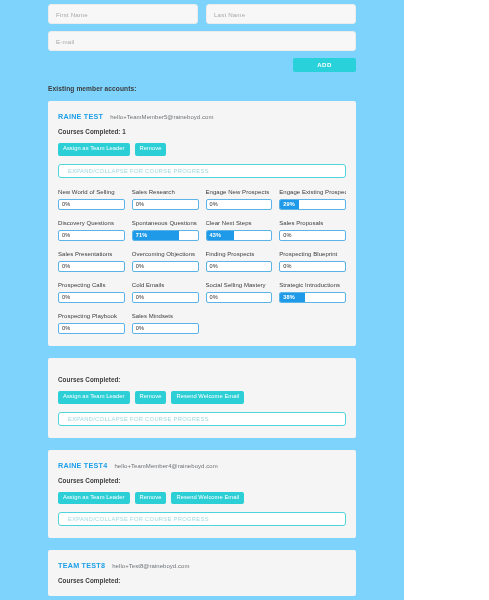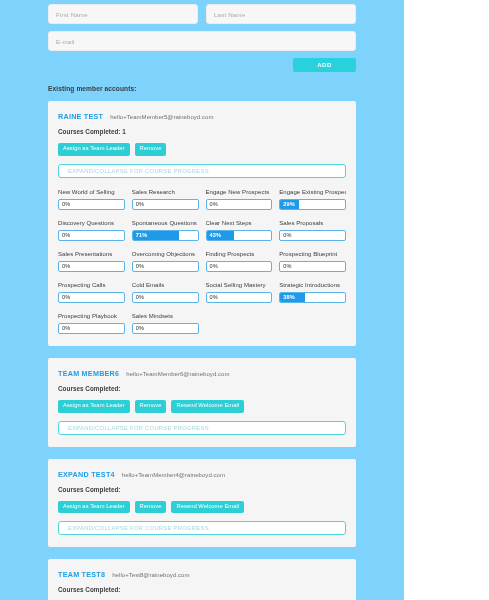--- a/index.html
+++ b/index.html
@@ -355,35 +355,31 @@
           <div class="progress-cell">
             <div class="course-title">Sales Mindsets</div>
             <div class="bar">
               <div class="bar-fill" style="width: 0%;"></div>
               <div class="bar-text">0%</div>
             </div>
           </div>
         </div>
       </div>
       <div class="card">
-        <div class="card-head">
-          <span class="member-name">TEAM MEMBER6</span>
-          <span class="member-email">hello+TeamMember6@raineboyd.com</span>
-        </div>
         <div class="courses-completed">Courses Completed:</div>
         <div class="btn-row">
           <button class="pill-btn">Assign as Team Leader</button>
           <button class="pill-btn">Remove</button>
           <button class="pill-btn">Resend Welcome Email</button>
         </div>
         <div class="expand-bar">EXPAND/COLLAPSE FOR COURSE PROGRESS</div>
       </div>
       <div class="card">
         <div class="card-head">
-          <span class="member-name">EXPAND TEST4</span>
+          <span class="member-name">RAINE TEST4</span>
           <span class="member-email">hello+TeamMember4@raineboyd.com</span>
         </div>
         <div class="courses-completed">Courses Completed:</div>
         <div class="btn-row">
           <button class="pill-btn">Assign as Team Leader</button>
           <button class="pill-btn">Remove</button>
           <button class="pill-btn">Resend Welcome Email</button>
         </div>
         <div class="expand-bar">EXPAND/COLLAPSE FOR COURSE PROGRESS</div>
       </div>

